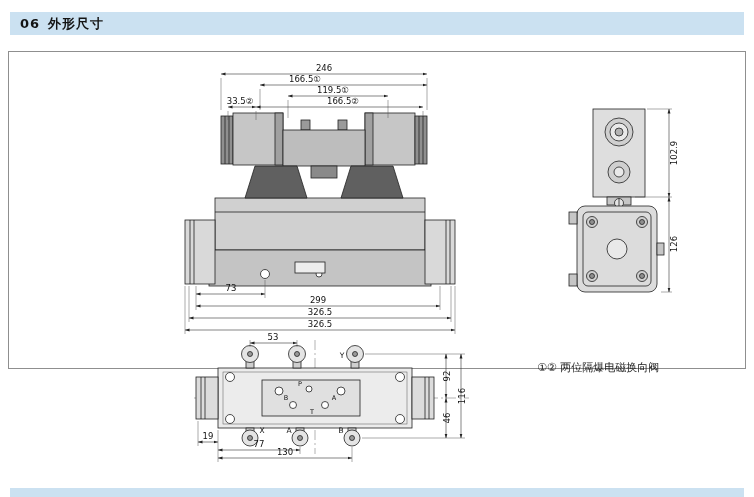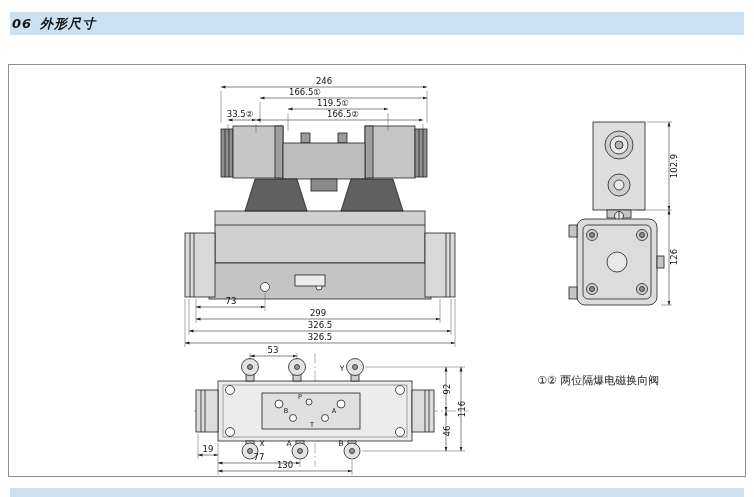--- a/index.html
+++ b/index.html
@@ -5,25 +5,25 @@
   * { margin:0; padding:0; box-sizing:border-box; }
   html,body { width:754px; height:497px; }
   body {
     background:#ffffff;
     font-family:"DejaVu Sans","Liberation Sans",sans-serif;
     position:relative;
     overflow:hidden;
   }
   .page { position:absolute; inset:0; background:#fff; }
   .band { position:absolute; left:10px; right:10px; background:#cbe1f1; }
-  .header-band { top:12px; height:23px; display:flex; align-items:center; padding-left:2px;font-style:italic; }
+  .header-band { top:12px; height:23px; display:flex; align-items:center; padding-left:10px; }
   .header-text { font-weight:bold; font-size:13px; color:#141414; letter-spacing:1px; }
   .header-text .no { margin-right:8px; }
   .figure-box {
-    position:absolute; left:8px; top:64px; width:738px; height:413px;
+    position:absolute; left:8px; top:51px; width:738px; height:318px;
     border:1px solid #8f8f8f; background:#fff;
   }
   .bottom-band { top:488px; height:9px; }
 
   svg { display:block; }
   svg text {
     font-family:"DejaVu Sans","Liberation Sans",sans-serif;
     font-size:8.5px; fill:#111; text-anchor:middle;
   }
   svg text.port { font-size:7.5px; }

